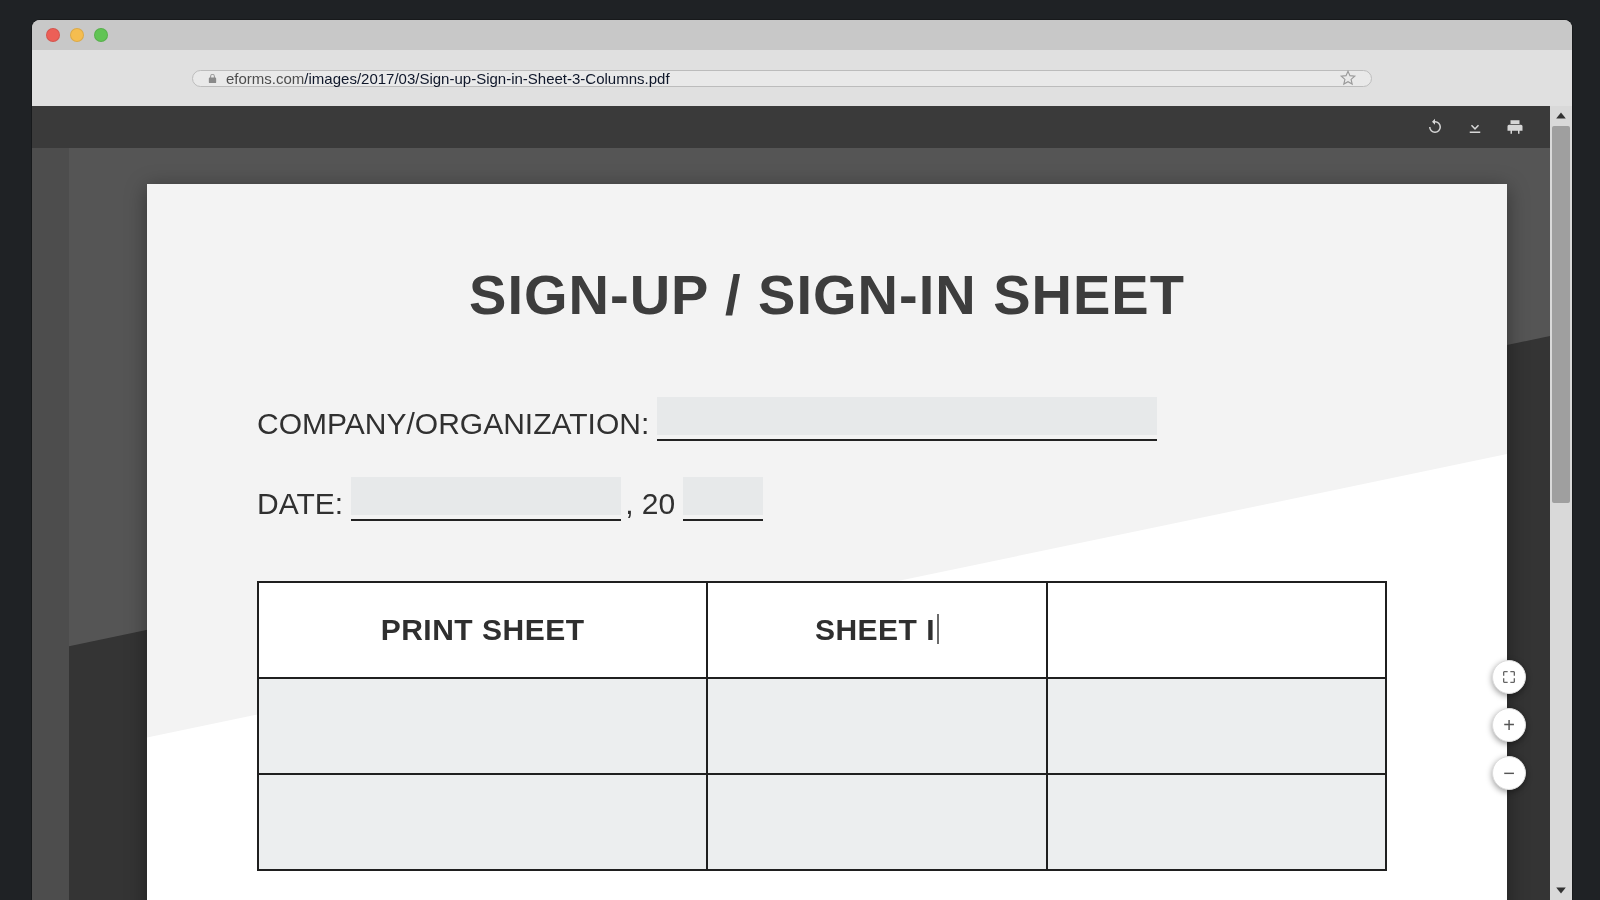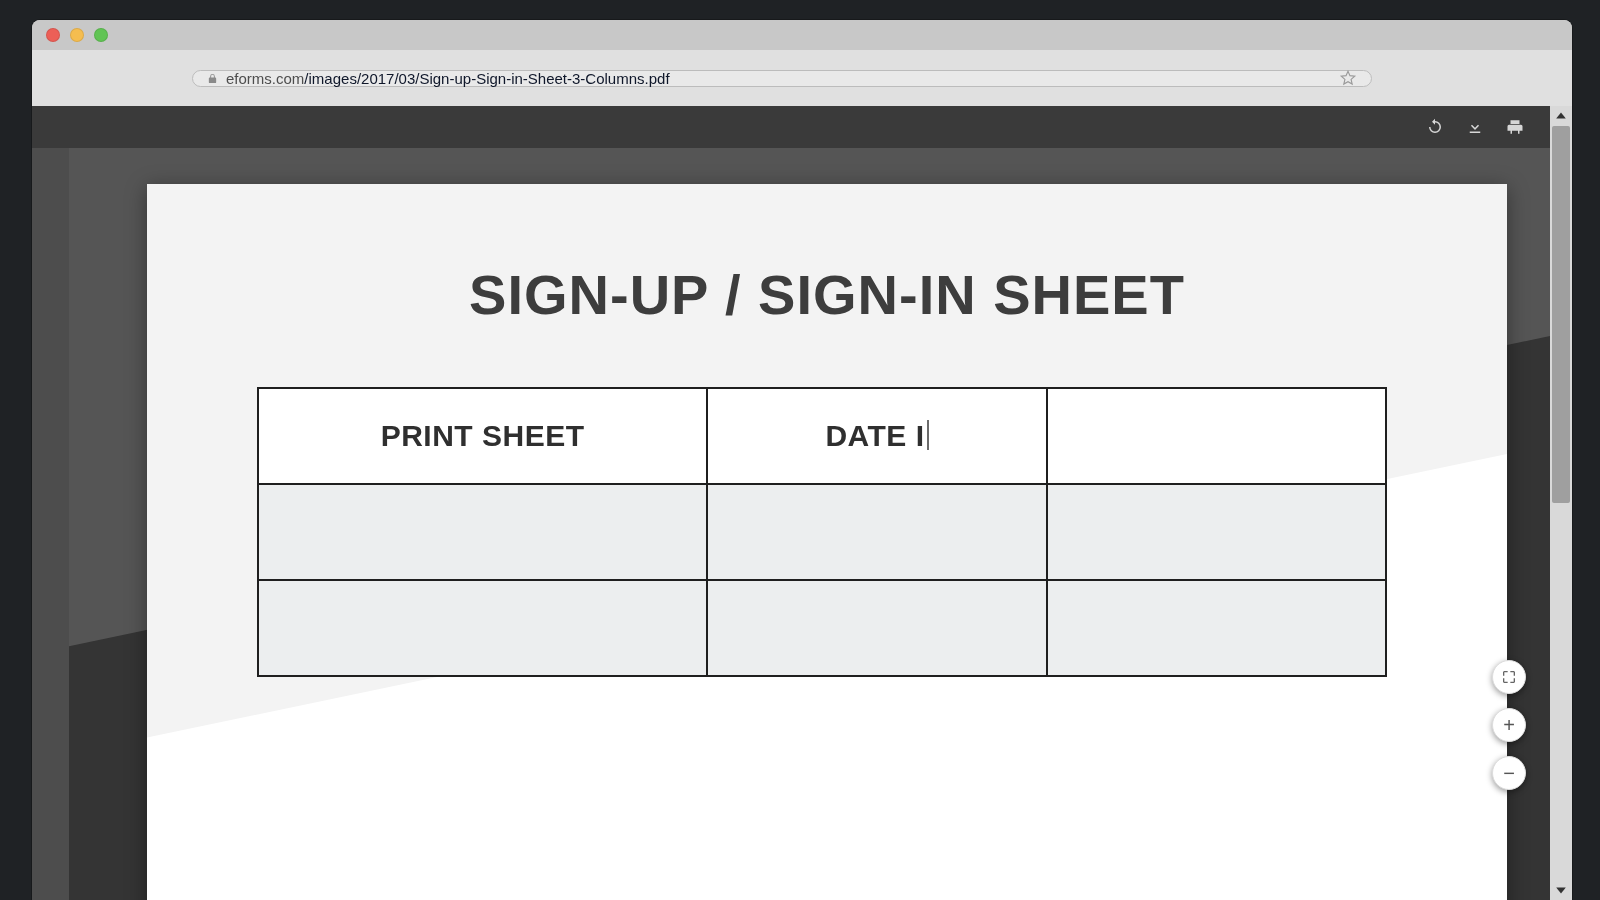--- a/index.html
+++ b/index.html
@@ -273,26 +273,44 @@
 
     <div class="page-wrap">
       <div class="wedge2"></div>
 
       <div class="doc-page">
         <div class="doc-inner-wedge"></div>
         <div class="doc-content">
 
           <h1 class="doc-title">SIGN-UP / SIGN-IN SHEET</h1>
 
+          <div class="form-lines">
+            <div class="form-row">
+              <span class="form-label">COMPANY/ORGANIZATION:</span>
+              <span class="fill-blank blank-org">
+                  <span class="field-box"></span>
+                </span>
+            </div>
+            <div class="form-row">
+              <span class="form-label">DATE:</span>
+              <span class="fill-blank blank-date">
+                  <span class="field-box"></span>
+                </span>
+              <span class="century">, 20</span>
+              <span class="fill-blank blank-year">
+                  <span class="field-box"></span>
+                </span>
+            </div>
+          </div>
 
           <table class="sheet-table">
             <thead>
               <tr>
                 <th class="col-name">PRINT SHEET</th>
-                <th class="col-time"><span>DATE I</span><span class="partial-cursor"></span></th>
+                <th class="col-time"><span>SHEET I</span><span class="partial-cursor"></span></th>
                 <th class="col-third"></th>
               </tr>
             </thead>
             <tbody>
               <tr>
                 <td></td>
                 <td></td>
                 <td></td>
               </tr>
               <tr>

